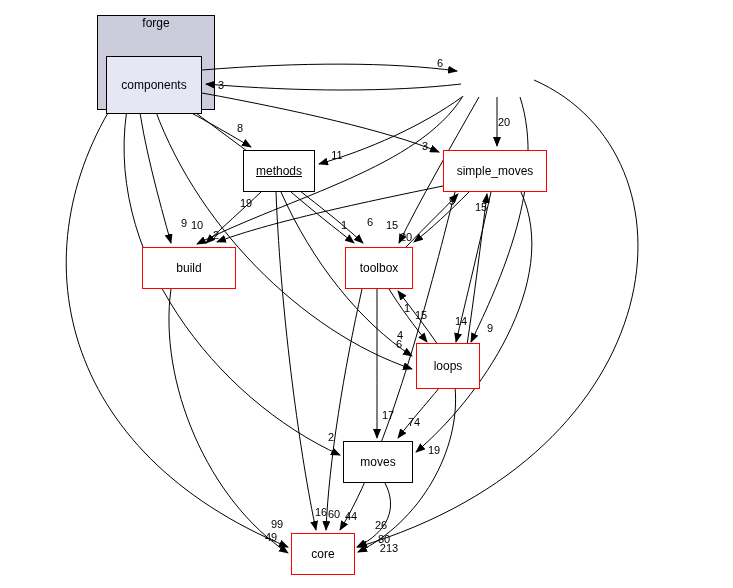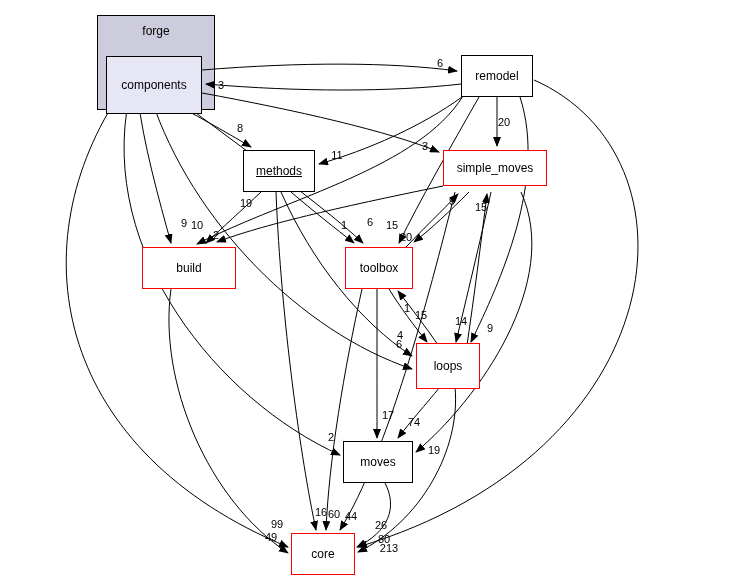--- a/index.html
+++ b/index.html
@@ -19,21 +19,20 @@
   }
   .cluster {
     position: absolute;
     z-index: 1;
     background: var(--cluster-fill, #ccccdd);
     border: 1px solid #000;
     box-sizing: border-box;
   }
   .cluster-label {
     text-align: center;
-    padding-top: 8px;
     font-size: 12px;
     color: #000;
   }
   #edge-layer {
     position: absolute;
     z-index: 2;
     left: 0; top: 0;
   }
   .edge {
     fill: none;
@@ -142,25 +141,24 @@
       <path d="M534,80 C706,156 676,452 358,547" class="edge" marker-end="url(#arrow)"></path>
       <text x="381" y="529" class="edge-label">26</text>
       <path d="M455,387 C461,450 420,522 358,552" class="edge" marker-end="url(#arrow)"></path>
       <text x="384" y="543" class="edge-label">80</text>
       <path d="M385,483 C398,508 388,532 357,547" class="edge" marker-end="url(#arrow)"></path>
       <text x="389" y="552" class="edge-label">213</text>
     </svg>
 
   <div class="node current" style="left:106px; top:56px; width:96px; height:58px;">components</div>
 
-  <div class="node" style="left:461px; top:55px; width:72px; height:42px;">remodel</div>
 
   <div class="node" style="left:243px; top:150px; width:72px; height:42px;text-decoration:underline;">methods</div>
 
-  <div class="node red" style="left:443px; top:150px; width:104px; height:36px;">simple_moves</div>
+  <div class="node red" style="left:443px; top:150px; width:104px; height:42px;">simple_moves</div>
 
   <div class="node red" style="left:142px; top:247px; width:94px; height:42px;">build</div>
 
   <div class="node red" style="left:345px; top:247px; width:68px; height:42px;">toolbox</div>
 
   <div class="node red" style="left:416px; top:343px; width:64px; height:46px;">loops</div>
 
   <div class="node" style="left:343px; top:441px; width:70px; height:42px;">moves</div>
 
   <div class="node red" style="left:291px; top:533px; width:64px; height:42px;">core</div>

